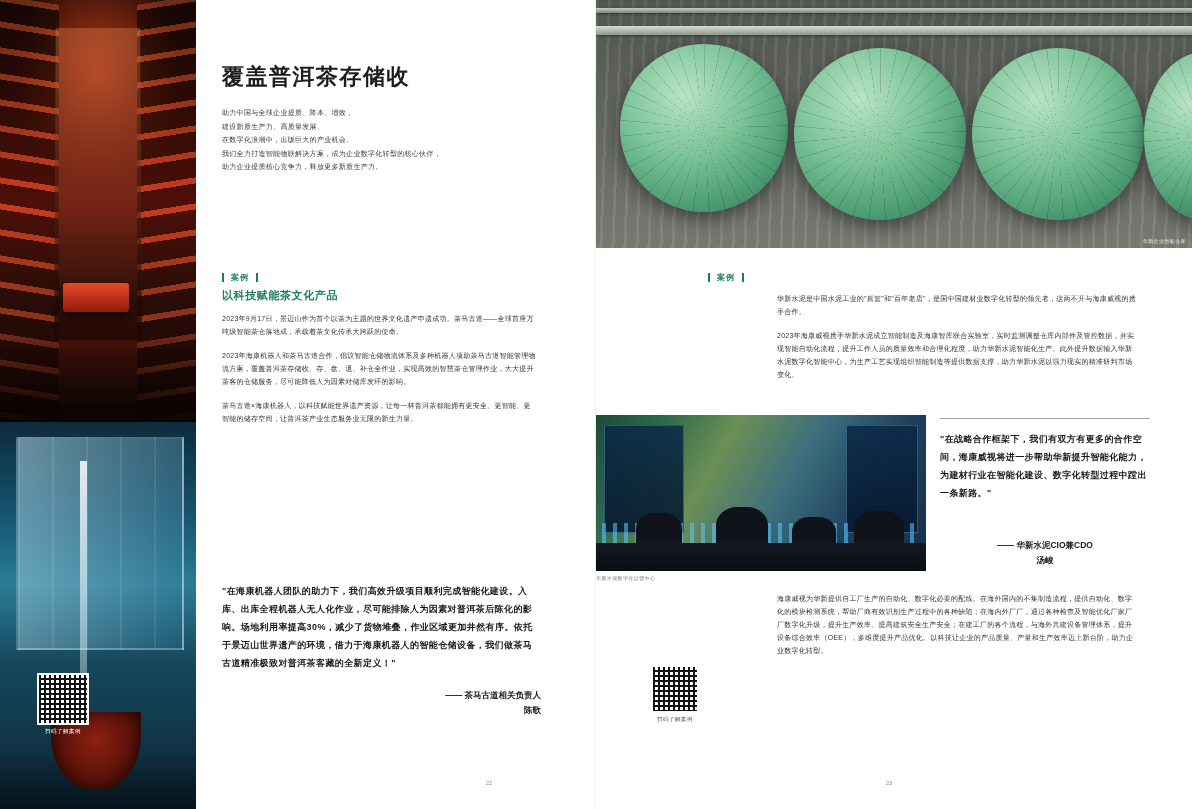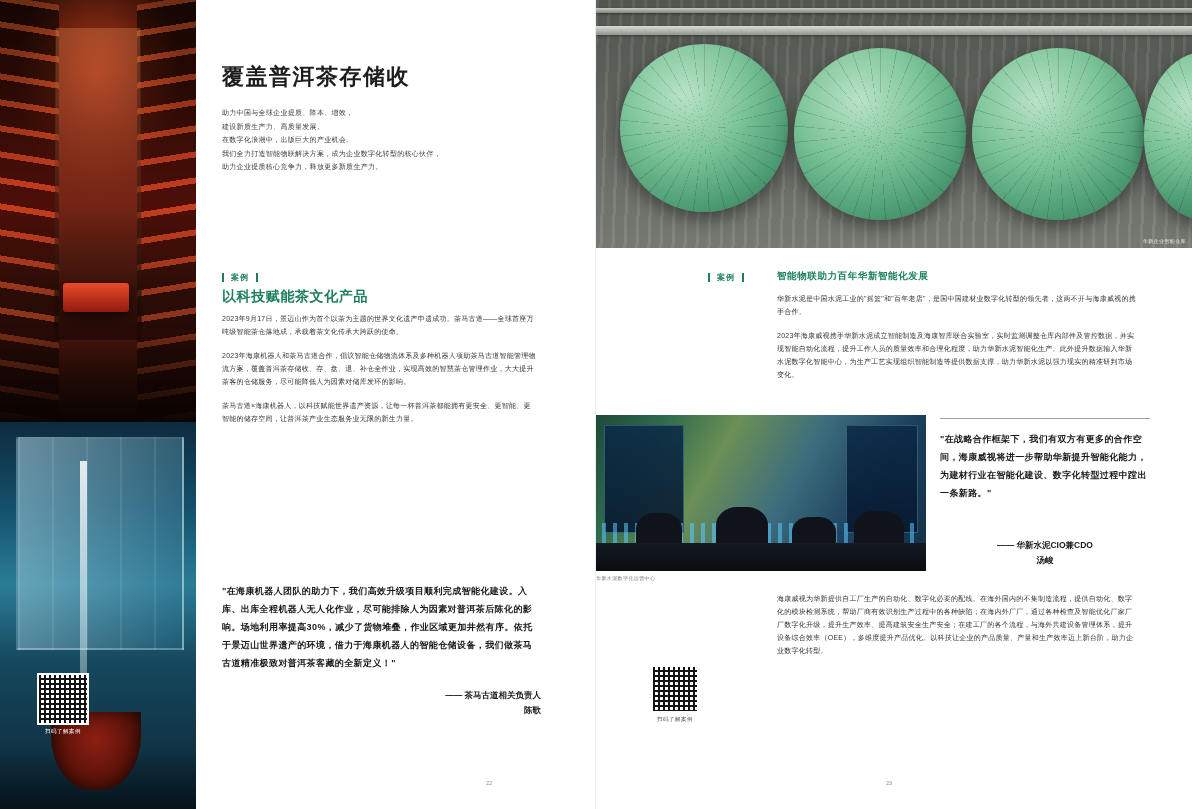--- a/index.html
+++ b/index.html
@@ -182,21 +182,21 @@
     display: inline-block;
     width: 2px; height: 9px;
     background: #1b7f5f;
   }
   .case-tag-left { left: 26px; top: 272px; }
 
   .case-heading {
     position: absolute;
     left: 26px; top: 288px;
     width: 330px;
-    font-size: 14px;
+    font-size: 11px;
     font-weight: bold;
     color: #1b7f5f;
     letter-spacing: 0.6px;
   }
   .body-left {
     position: absolute;
     left: 26px; top: 312px;
     width: 315px;
     font-size: 7px;
     line-height: 13px;
@@ -490,21 +490,20 @@
       <div class="pipe pipe-h"></div>
       <div class="photo-caption-tanks">华新企业智能仓库</div>
     </div>
 
     <div class="case-tag case-tag-right">
       <span class="bar"></span>
       <span>案例</span>
       <span class="bar"></span>
     </div>
 
-    <div class="case-heading-right">智能物联助力百年华新智能化发展</div>
 
     <div class="body-right-top">
       <p>华新水泥是中国水泥工业的"摇篮"和"百年老店"，是国中国建材业数字化转型的领先者，这两不开与海康威视的携手合作。</p>
       <p>2023年海康威视携手华新水泥成立智能制造及海康智库联合实验室，实时监测调整仓库内部件及管控数据，并实现智能自动化流程，提升工作人员的质量效率和合理化程度，助力华新水泥智能化生产。此外提升数据输入华新水泥数字化智能中心，为生产工艺实现组织智能制造等提供数据支撑，助力华新水泥以强力现实的精准研判市场变化。</p>
     </div>
 
     <div class="photo-control">
       <div class="screen"></div>
       <div class="panel-left"></div>
       <div class="panel-right"></div>

